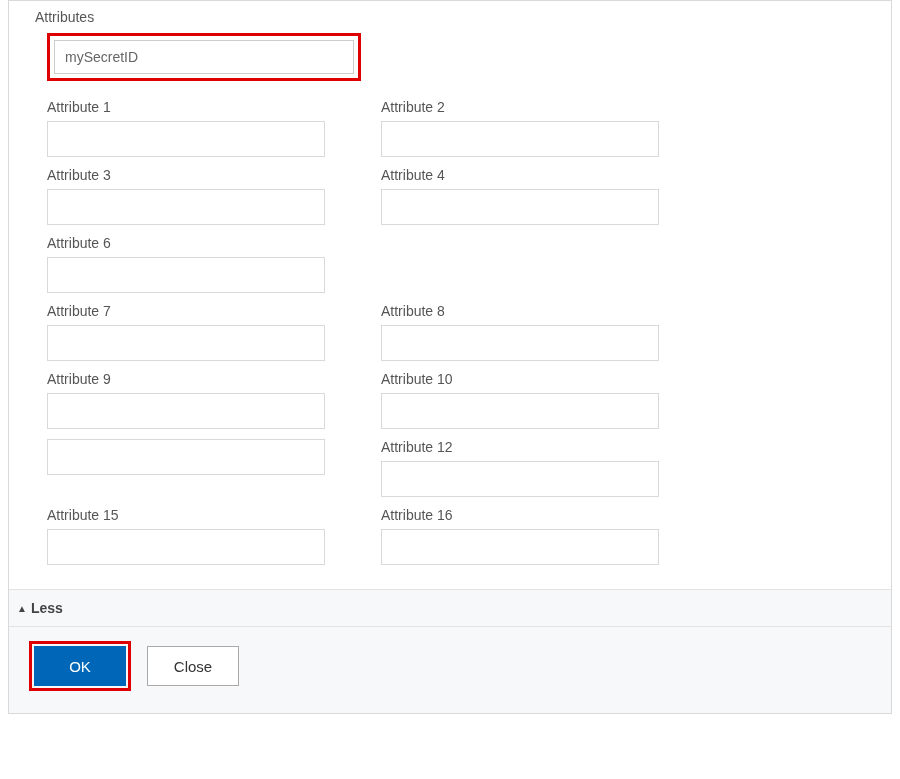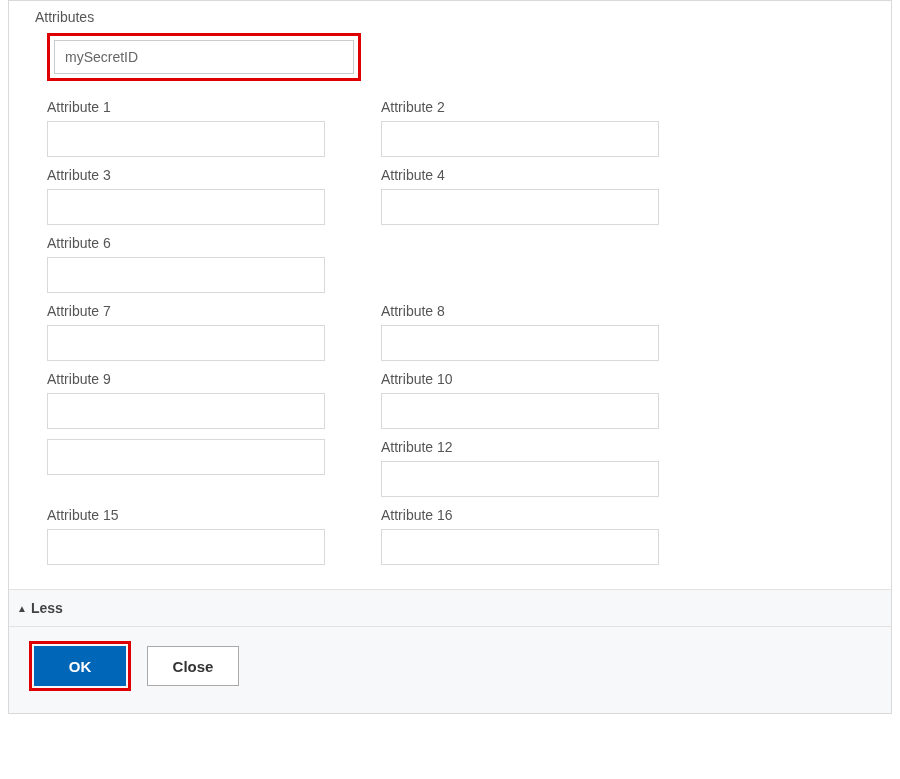--- a/index.html
+++ b/index.html
@@ -91,21 +91,20 @@
     .btn {
       min-width: 92px;
       height: 40px;
       padding: 0 20px;
       font-size: 15px;
       border: 1px solid transparent;
       cursor: pointer;
       display: inline-flex;
       align-items: center;
       justify-content: center;
-      font-weight: bold;
     }
     .btn-primary-wrap {
       border: 3px solid #de0000;
       display: inline-block;
       padding: 2px;
     }
     .btn-primary {
       background: #0067b8;
       color: #fff;
     }

